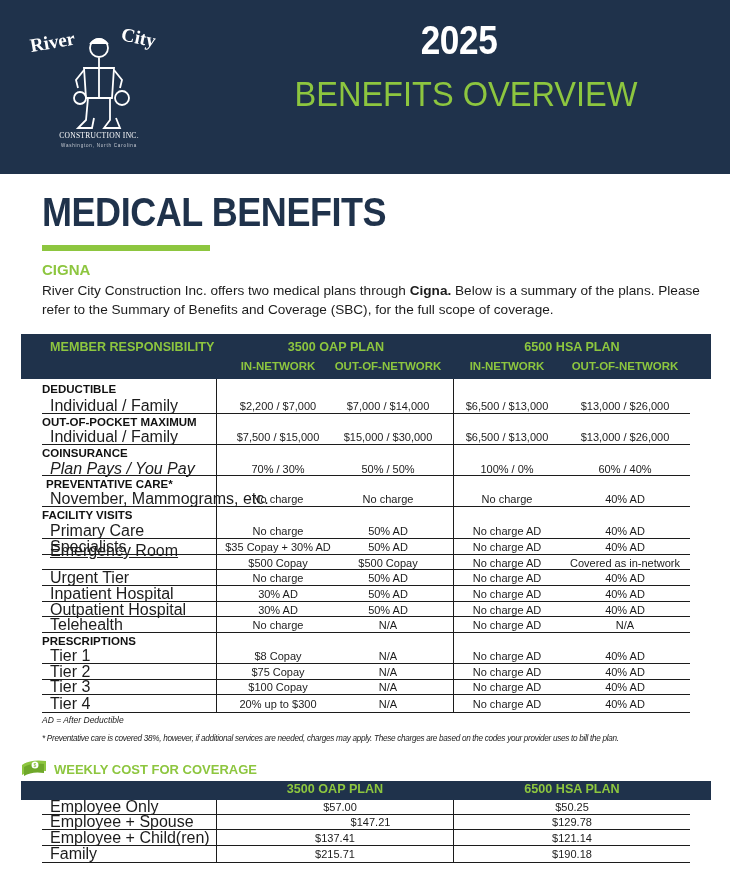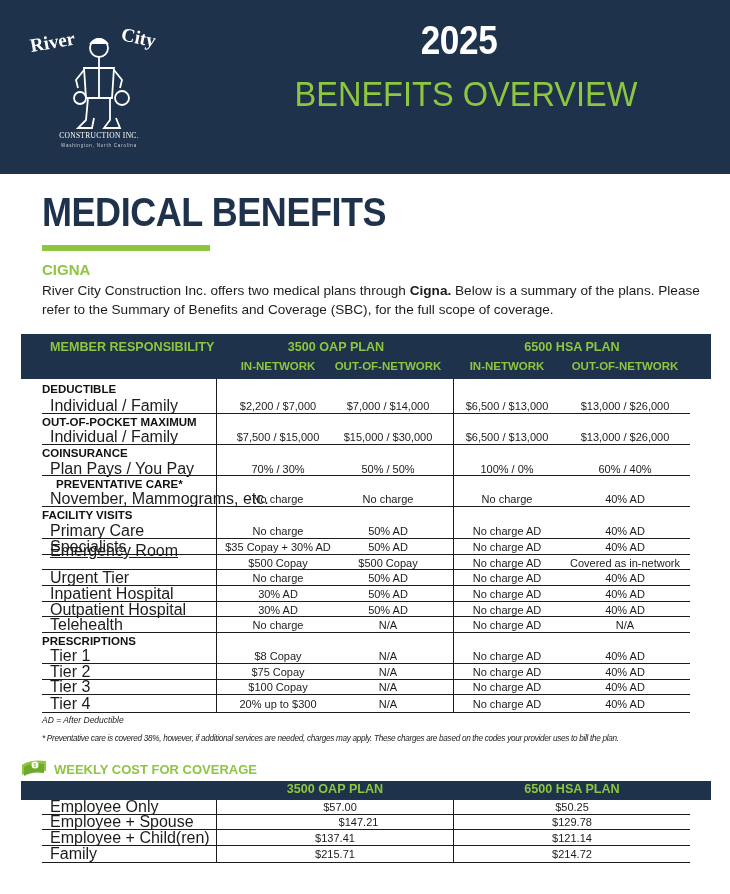--- a/index.html
+++ b/index.html
@@ -97,28 +97,28 @@
 
   <div class="sec" style="left:42px; top:415px;">OUT-OF-POCKET MAXIMUM</div>
   <div class="lbl" style="left:50px; top:430px;">Individual / Family</div>
   <div class="cell" style="left:218px; width:120px; top:430px;">$7,500 / $15,000</div>
   <div class="cell" style="left:326px; width:124px; top:430px;">$15,000 / $30,000</div>
   <div class="cell" style="left:454px; width:106px; top:430px;">$6,500 / $13,000</div>
   <div class="cell" style="left:560px; width:130px; top:430px;">$13,000 / $26,000</div>
   <div class="hline" style="left:42px; top:444px; width:648px;"></div>
 
   <div class="sec" style="left:42px; top:446px;">COINSURANCE</div>
-  <div class="lbl" style="left:50px; top:462px;">Plan Pays / You Pay</div>
+  <div class="lbl" style="left:50px; top:462px;font-style:italic;">Plan Pays / You Pay</div>
   <div class="cell" style="left:218px; width:120px; top:462px;">70% / 30%</div>
   <div class="cell" style="left:326px; width:124px; top:462px;">50% / 50%</div>
   <div class="cell" style="left:454px; width:106px; top:462px;">100% / 0%</div>
   <div class="cell" style="left:560px; width:130px; top:462px;">60% / 40%</div>
   <div class="hline" style="left:42px; top:475px; width:648px;"></div>
 
-  <div class="sec" style="left:56px; top:477px;text-align:center;">PREVENTATIVE CARE*</div>
+  <div class="sec" style="left:46px; top:477px;text-align:center;">PREVENTATIVE CARE*</div>
   <div class="lbl" style="left:50px; top:492px;">November, Mammograms, etc.</div>
   <div class="cell" style="left:218px; width:120px; top:492px;">No charge</div>
   <div class="cell" style="left:326px; width:124px; top:492px;">No charge</div>
   <div class="cell" style="left:454px; width:106px; top:492px;">No charge</div>
   <div class="cell" style="left:560px; width:130px; top:492px;">40% AD</div>
   <div class="hline" style="left:42px; top:506px; width:648px;"></div>
 
   <div class="sec" style="left:42px; top:508px;">FACILITY VISITS</div>
 
   <div class="lbl" style="left:50px; top:524px;">Primary Care</div>
@@ -219,26 +219,26 @@
 <div class="vline" style="left:216px; top:800px; height:62px;"></div>
 <div class="vline" style="left:453px; top:800px; height:62px;"></div>
 
 <div>
   <div class="lbl" style="left:50px; top:800px;">Employee Only</div>
   <div class="cell" style="left:216px; width:248px; top:800px;">$57.00</div>
   <div class="cell" style="left:454px; width:236px; top:800px;">$50.25</div>
   <div class="hline" style="left:42px; top:814px; width:648px;"></div>
 
   <div class="lbl" style="left:50px; top:815px;">Employee + Spouse</div>
-  <div class="cell" style="left:216px; width:285px; top:815px;">$147.21</div>
+  <div class="cell" style="left:228px; width:285px; top:815px;">$147.21</div>
   <div class="cell" style="left:454px; width:236px; top:815px;">$129.78</div>
   <div class="hline" style="left:42px; top:829px; width:648px;"></div>
 
   <div class="lbl" style="left:50px; top:831px;">Employee + Child(ren)</div>
   <div class="cell" style="left:216px; width:238px; top:831px;">$137.41</div>
   <div class="cell" style="left:454px; width:236px; top:831px;">$121.14</div>
   <div class="hline" style="left:42px; top:845px; width:648px;"></div>
 
   <div class="lbl" style="left:50px; top:847px;">Family</div>
   <div class="cell" style="left:216px; width:238px; top:847px;">$215.71</div>
-  <div class="cell" style="left:454px; width:236px; top:847px;">$214.72</div>
+  <div class="cell" style="left:454px; width:236px; top:847px;">$190.18</div>
   <div class="hline" style="left:42px; top:862px; width:648px;"></div>
 </div>
 
 </body></html>

